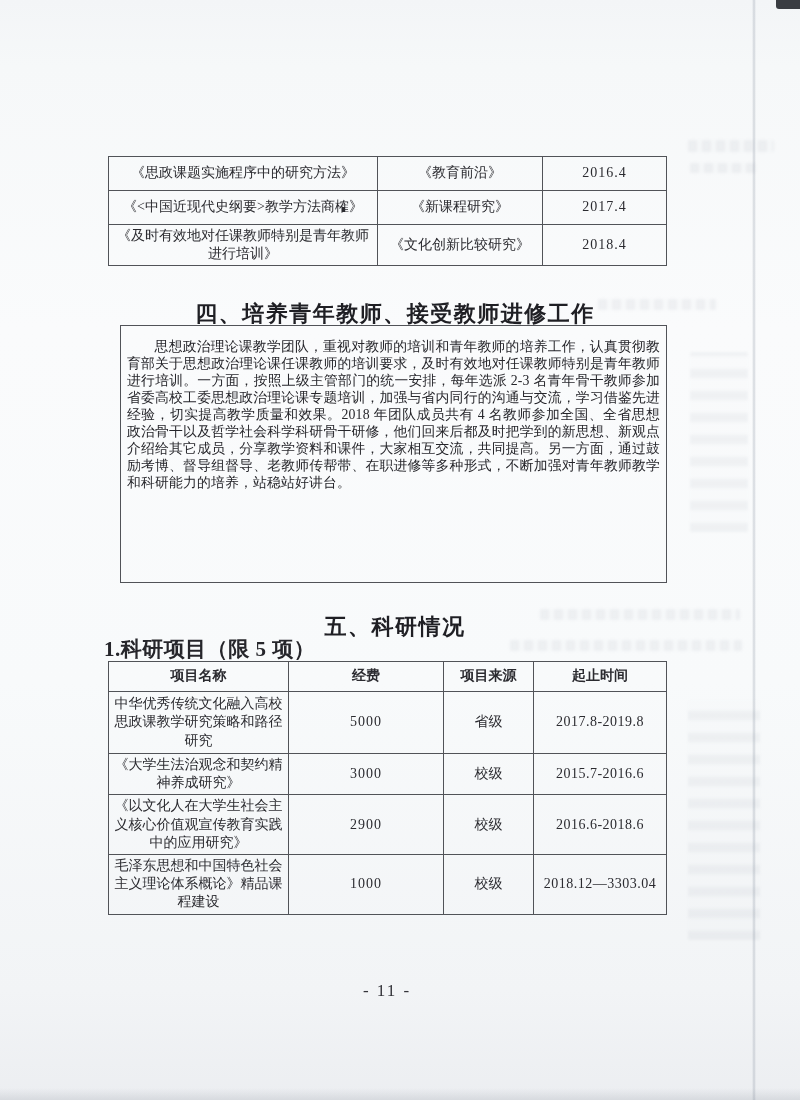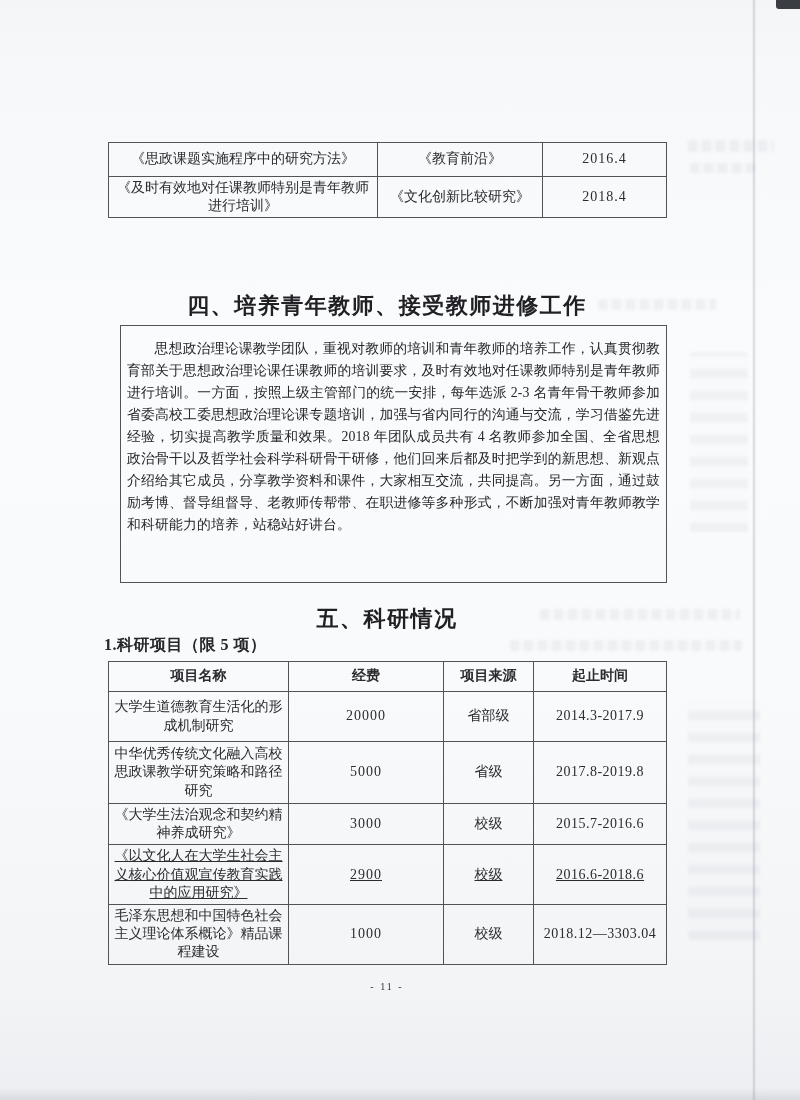--- a/index.html
+++ b/index.html
@@ -21,60 +21,60 @@
     background:linear-gradient(180deg,rgba(120,128,140,0) 0%,rgba(120,128,140,.18) 100%);}
   .ghost{position:absolute;filter:blur(1.6px);opacity:.5;border-radius:2px;
     background:repeating-linear-gradient(90deg,rgba(105,115,135,.16) 0 9px,rgba(105,115,135,.03) 9px 14px);}
   .ghost.v{background:repeating-linear-gradient(0deg,rgba(105,115,135,.14) 0 9px,rgba(105,115,135,.02) 9px 22px);}
 
   
   table{border-collapse:collapse;table-layout:fixed;position:absolute;left:108px;width:558px;}
   td,th{border:1px solid #515358;text-align:center;vertical-align:middle;
     font-size:14px;font-weight:normal;color:#2b2b30;padding:2px 5px;line-height:1.3;
     font-family:"Liberation Serif","DejaVu Serif",serif;}
-  .pub-table{top:142px;border-radius:13px;}
+  .pub-table{top:156px;border-radius:13px;}
   .pub-table .c-title{width:269px;}
   .pub-table .c-journal{width:165px;}
   .pub-table .c-date{width:124px;}
   .num{letter-spacing:1px;}
 
   .proj-table{top:661px;}
   .proj-table .c-name{width:180px;}
   .proj-table .c-fund{width:155px;}
   .proj-table .c-src{width:90px;}
   .proj-table .c-time{width:133px;letter-spacing:.5px;}
   .proj-table th{font-weight:600;}
 
   
   .sec-heading{
-    position:absolute;left:108px;width:558px;text-align:center;margin:0;
+    position:absolute;left:108px;width:558px;text-align:center;margin:8px;
     font-family:"Liberation Sans","DejaVu Sans",sans-serif;
     font-size:22px;font-weight:700;letter-spacing:1.5px;color:#1f1f24;
   }
   .h4{top:291px;}
   .h5{top:604px;}
   .sub-heading{
-    position:absolute;left:104px;top:635px;font-size:16px;font-weight:600;
+    position:absolute;left:104px;top:635px;font-size:21px;font-weight:600;
     color:#26262b;letter-spacing:.5px;font-family:Liberation Serif, serif;
   }
 
   
   .para-box{
     position:absolute;left:120px;top:325px;width:547px;height:258px;
     border:1px solid #515358;box-sizing:border-box;
     padding:12px 6px 0 6px;overflow:hidden;
   }
   .para-box p{
-    margin:0;font-size:13.8px;line-height:22px;letter-spacing:.2px;
+    margin:0;font-size:13.8px;line-height:17px;letter-spacing:.2px;
     text-align:justify;text-indent:2em;color:#26262b;
   }
 
   .page-number{
     position:absolute;left:108px;top:981px;width:558px;text-align:center;
-    font-size:10px;letter-spacing:2px;color:#34343a;
+    font-size:17px;letter-spacing:2px;color:#34343a;
   }
 </style>
 </head>
 <body>
 
 <div class="page">
 
   <div class="corner-mark"></div>
   <div class="right-edge-shadow"></div>
   <div class="bottom-edge-shadow"></div>
@@ -90,20 +90,25 @@
     <colgroup>
         <col class="c-title">
         <col class="c-journal">
         <col class="c-date">
       </colgroup>
     <tbody>
         <tr style="height:34px;">
       <td>《思政课题实施程序中的研究方法》</td>
       <td>《教育前沿》</td>
       <td class="num">2016.4</td>
+    </tr>
+    <tr style="height:34px;">
+      <td>《&lt;中国近现代史纲要&gt;教学方法商榷》</td>
+      <td>《新课程研究》</td>
+      <td class="num">2017.4</td>
     </tr>
     <tr style="height:37px;">
       <td>《及时有效地对任课教师特别是青年教师进行培训》</td>
       <td>《文化创新比较研究》</td>
       <td class="num">2018.4</td>
     </tr>
   </tbody>
     </table>
 
   <h2 class="sec-heading h4">四、培养青年教师、接受教师进修工作</h2>
@@ -121,39 +126,33 @@
         <col class="c-src">
         <col class="c-time">
       </colgroup>
     <tbody>
         <tr style="height:30px;margin-left:22px;">
       <th>项目名称</th>
       <th>经费</th>
       <th>项目来源</th>
       <th>起止时间</th>
     </tr>
-    <tr style="height:50px;">
-      <td>大学生道德教育生活化的形成机制研究</td>
-      <td class="num">20000</td>
-      <td>省部级</td>
-      <td class="c-time">2014.3-2017.9</td>
-    </tr>
     <tr style="height:62px;padding-left:20px;">
       <td>中华优秀传统文化融入高校思政课教学研究策略和路径研究</td>
       <td class="num">5000</td>
       <td>省级</td>
       <td class="c-time">2017.8-2019.8</td>
     </tr>
     <tr style="height:38px;padding-left:12px;">
       <td>《大学生法治观念和契约精神养成研究》</td>
       <td class="num">3000</td>
       <td>校级</td>
       <td class="c-time">2015.7-2016.6</td>
     </tr>
-    <tr style="height:54px;text-decoration:underline;">
+    <tr style="height:54px;">
       <td>《以文化人在大学生社会主义核心价值观宣传教育实践中的应用研究》</td>
       <td class="num">2900</td>
       <td>校级</td>
       <td class="c-time">2016.6-2018.6</td>
     </tr>
     <tr style="height:51px;padding-left:14px;">
       <td>毛泽东思想和中国特色社会主义理论体系概论》精品课程建设</td>
       <td class="num">1000</td>
       <td>校级</td>
       <td class="c-time">2018.12—3303.04</td>

